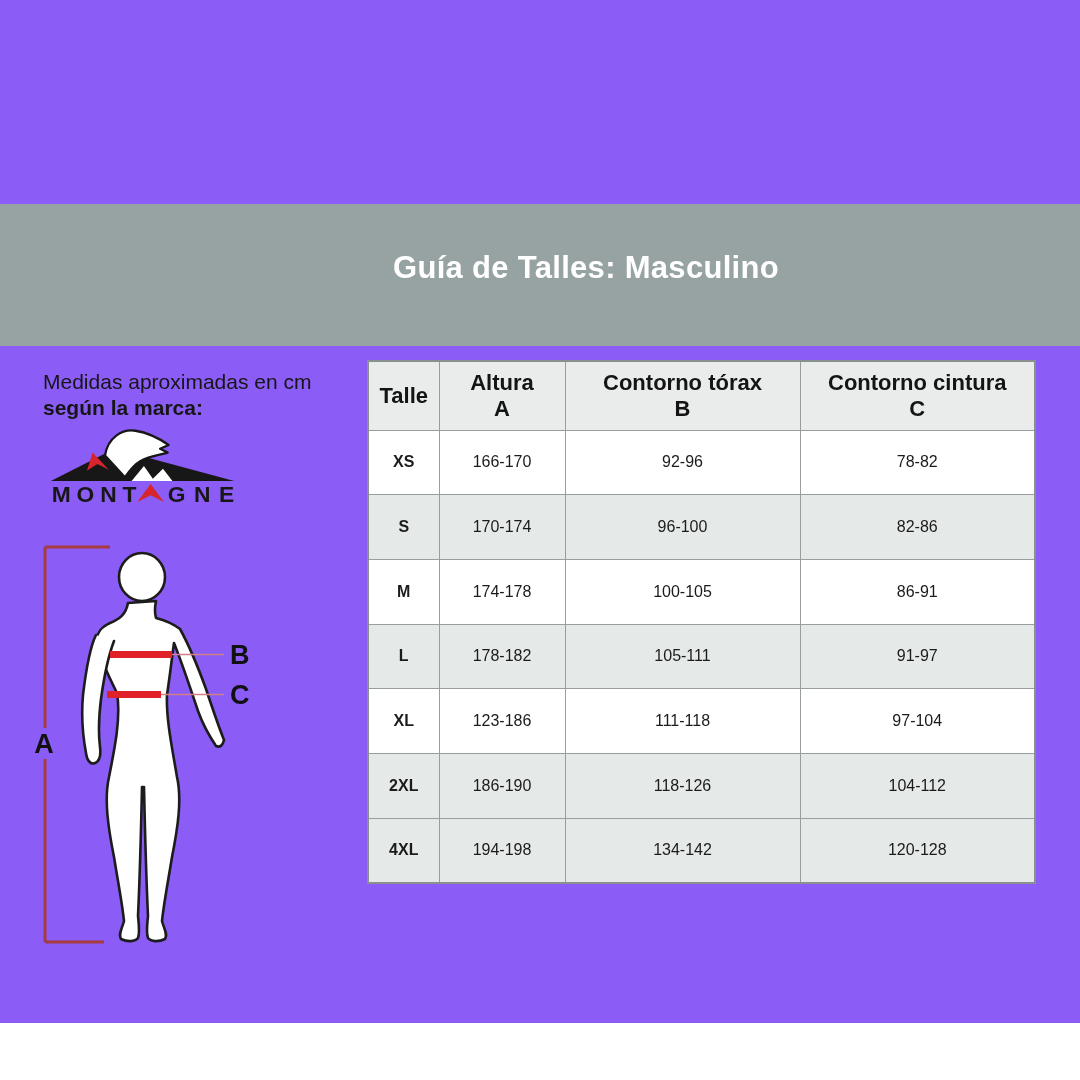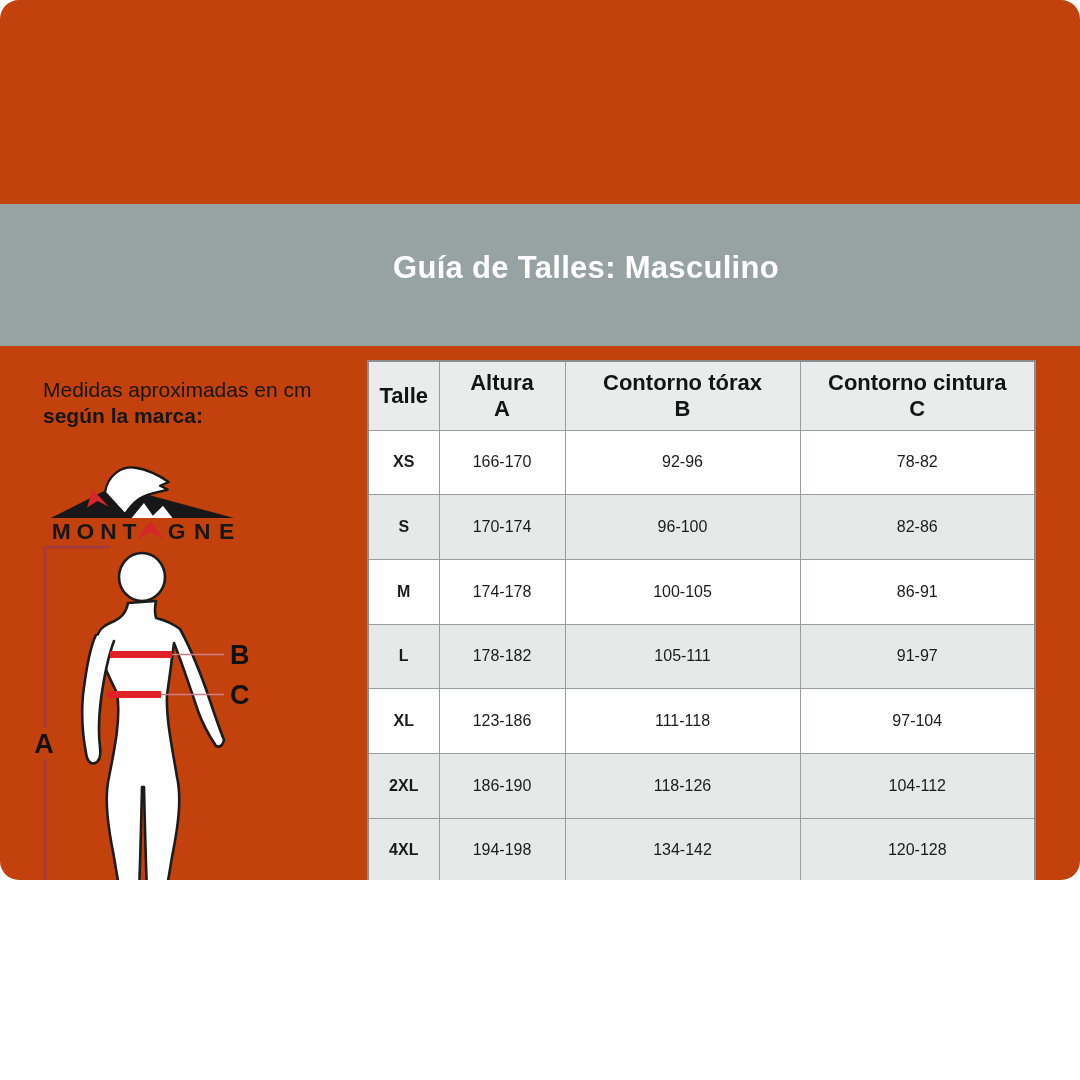--- a/index.html
+++ b/index.html
@@ -4,24 +4,23 @@
 <style>
   * { margin: 0; padding: 0; box-sizing: border-box; }
   html, body { background: #ffffff; }
   body {
     font-family: "Liberation Sans", "DejaVu Sans", sans-serif;
     color: #1b1b1b;
   }
   #canvas {
     position: relative;
     width: 1080px;
-    height: 880px;
-    background: #c2410c;
+    height: 1023px;
+    background: #8b5cf6;
     overflow: hidden;
-    border-radius: 19px;
   }
 
   
   .band {
     position: absolute;
     left: 0; top: 204px;
     width: 1080px; height: 142px;
     background: #96a3a2;
   }
   .band-title {
@@ -36,28 +35,27 @@
     color: #ffffff;
   }
 
   
   .intro {
     position: absolute;
     left: 43px; top: 369px;
     font-size: 21px;
     line-height: 26px;
     color: #161616;
-    margin-top: 8px;
   }
   .intro .bold { font-weight: 700; }
 
   
   .logo {
     position: absolute;
-    left: 48px; top: 459px;
+    left: 48px; top: 422px;
     width: 190px; height: 84px;
   }
   .logo svg { width: 100%; height: 100%; display: block; }
   .wordmark-text {
     font-family: "Liberation Sans", "DejaVu Sans", sans-serif;
     font-weight: 700;
     font-size: 24px;
     fill: #171717;
   }
 

